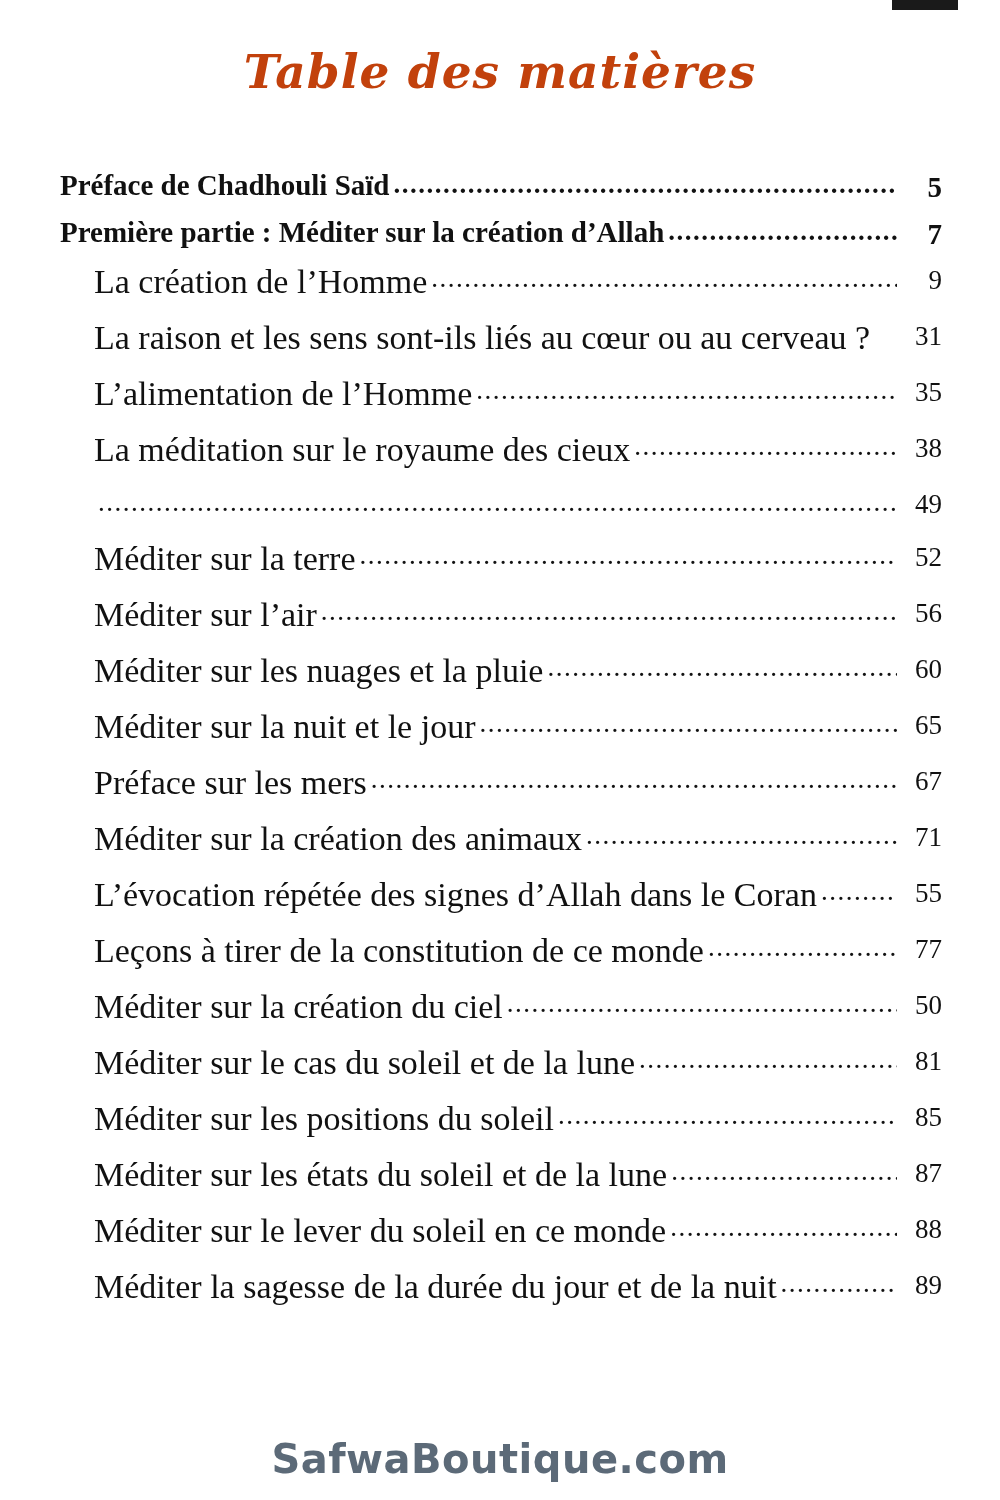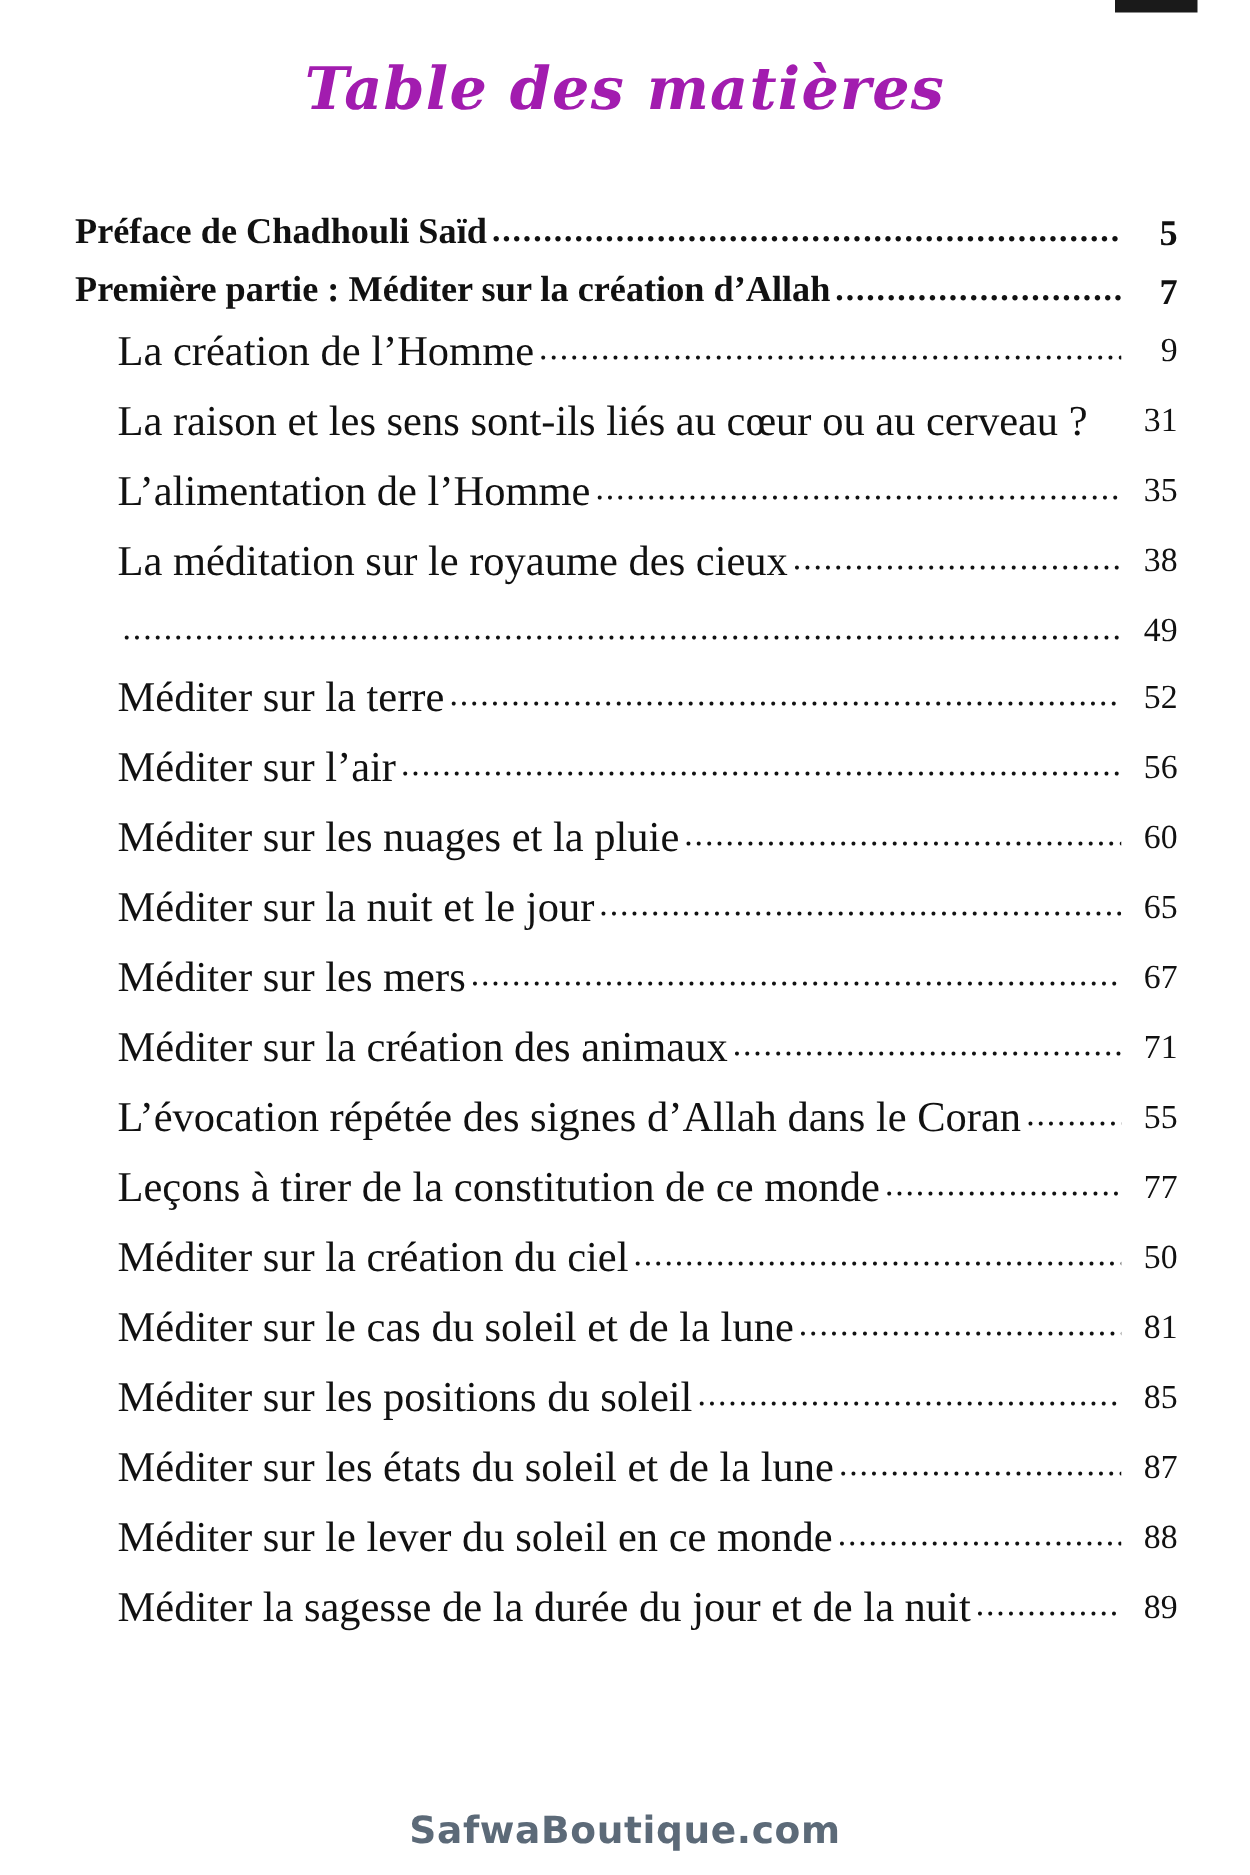--- a/index.html
+++ b/index.html
@@ -35,21 +35,21 @@
 
   .toc-title {
     margin: 0;
     padding-top: 44px;
     text-align: center;
     font-family: "DejaVu Serif", serif;
     font-style: italic;
     font-weight: 700;
     font-size: 47px;
     letter-spacing: 1px;
-    color: #a21caf;
+    color: #c2410c;
   }
 
   .toc-list {
     margin: 0;
     padding: 0;
     list-style: none;
     margin-top: 72px;
   }
 
   .toc-row {
@@ -119,21 +119,21 @@
     margin: 0;
   }
 
   .watermark {
     position: absolute;
     left: 0;
     right: 0;
     bottom: 18px;
     text-align: center;
     font-family: "DejaVu Sans", sans-serif;
-    font-size: 30px;
+    font-size: 40px;
     font-weight: 700;
     color: #5c6a78;
     letter-spacing: 0.5px;
   }
 </style>
 </head>
 <body>
 
 <div class="corner-mark"></div>
 
@@ -190,21 +190,21 @@
         <span class="label">Méditer sur les nuages et la pluie</span>
         <span class="leader">....................................................................................................................................................</span>
         <span class="page-num">60</span>
       </li>
       <li class="toc-row lvl2">
         <span class="label">Méditer sur la nuit et le jour</span>
         <span class="leader">....................................................................................................................................................</span>
         <span class="page-num">65</span>
       </li>
       <li class="toc-row lvl2">
-        <span class="label">Méditer sur les mers</span>
+        <span class="label">Préface sur les mers</span>
         <span class="leader">....................................................................................................................................................</span>
         <span class="page-num">67</span>
       </li>
       <li class="toc-row lvl2">
         <span class="label">Méditer sur la création des animaux</span>
         <span class="leader">....................................................................................................................................................</span>
         <span class="page-num">71</span>
       </li>
       <li class="toc-row lvl2">
         <span class="label">L’évocation répétée des signes d’Allah dans le Coran</span>

